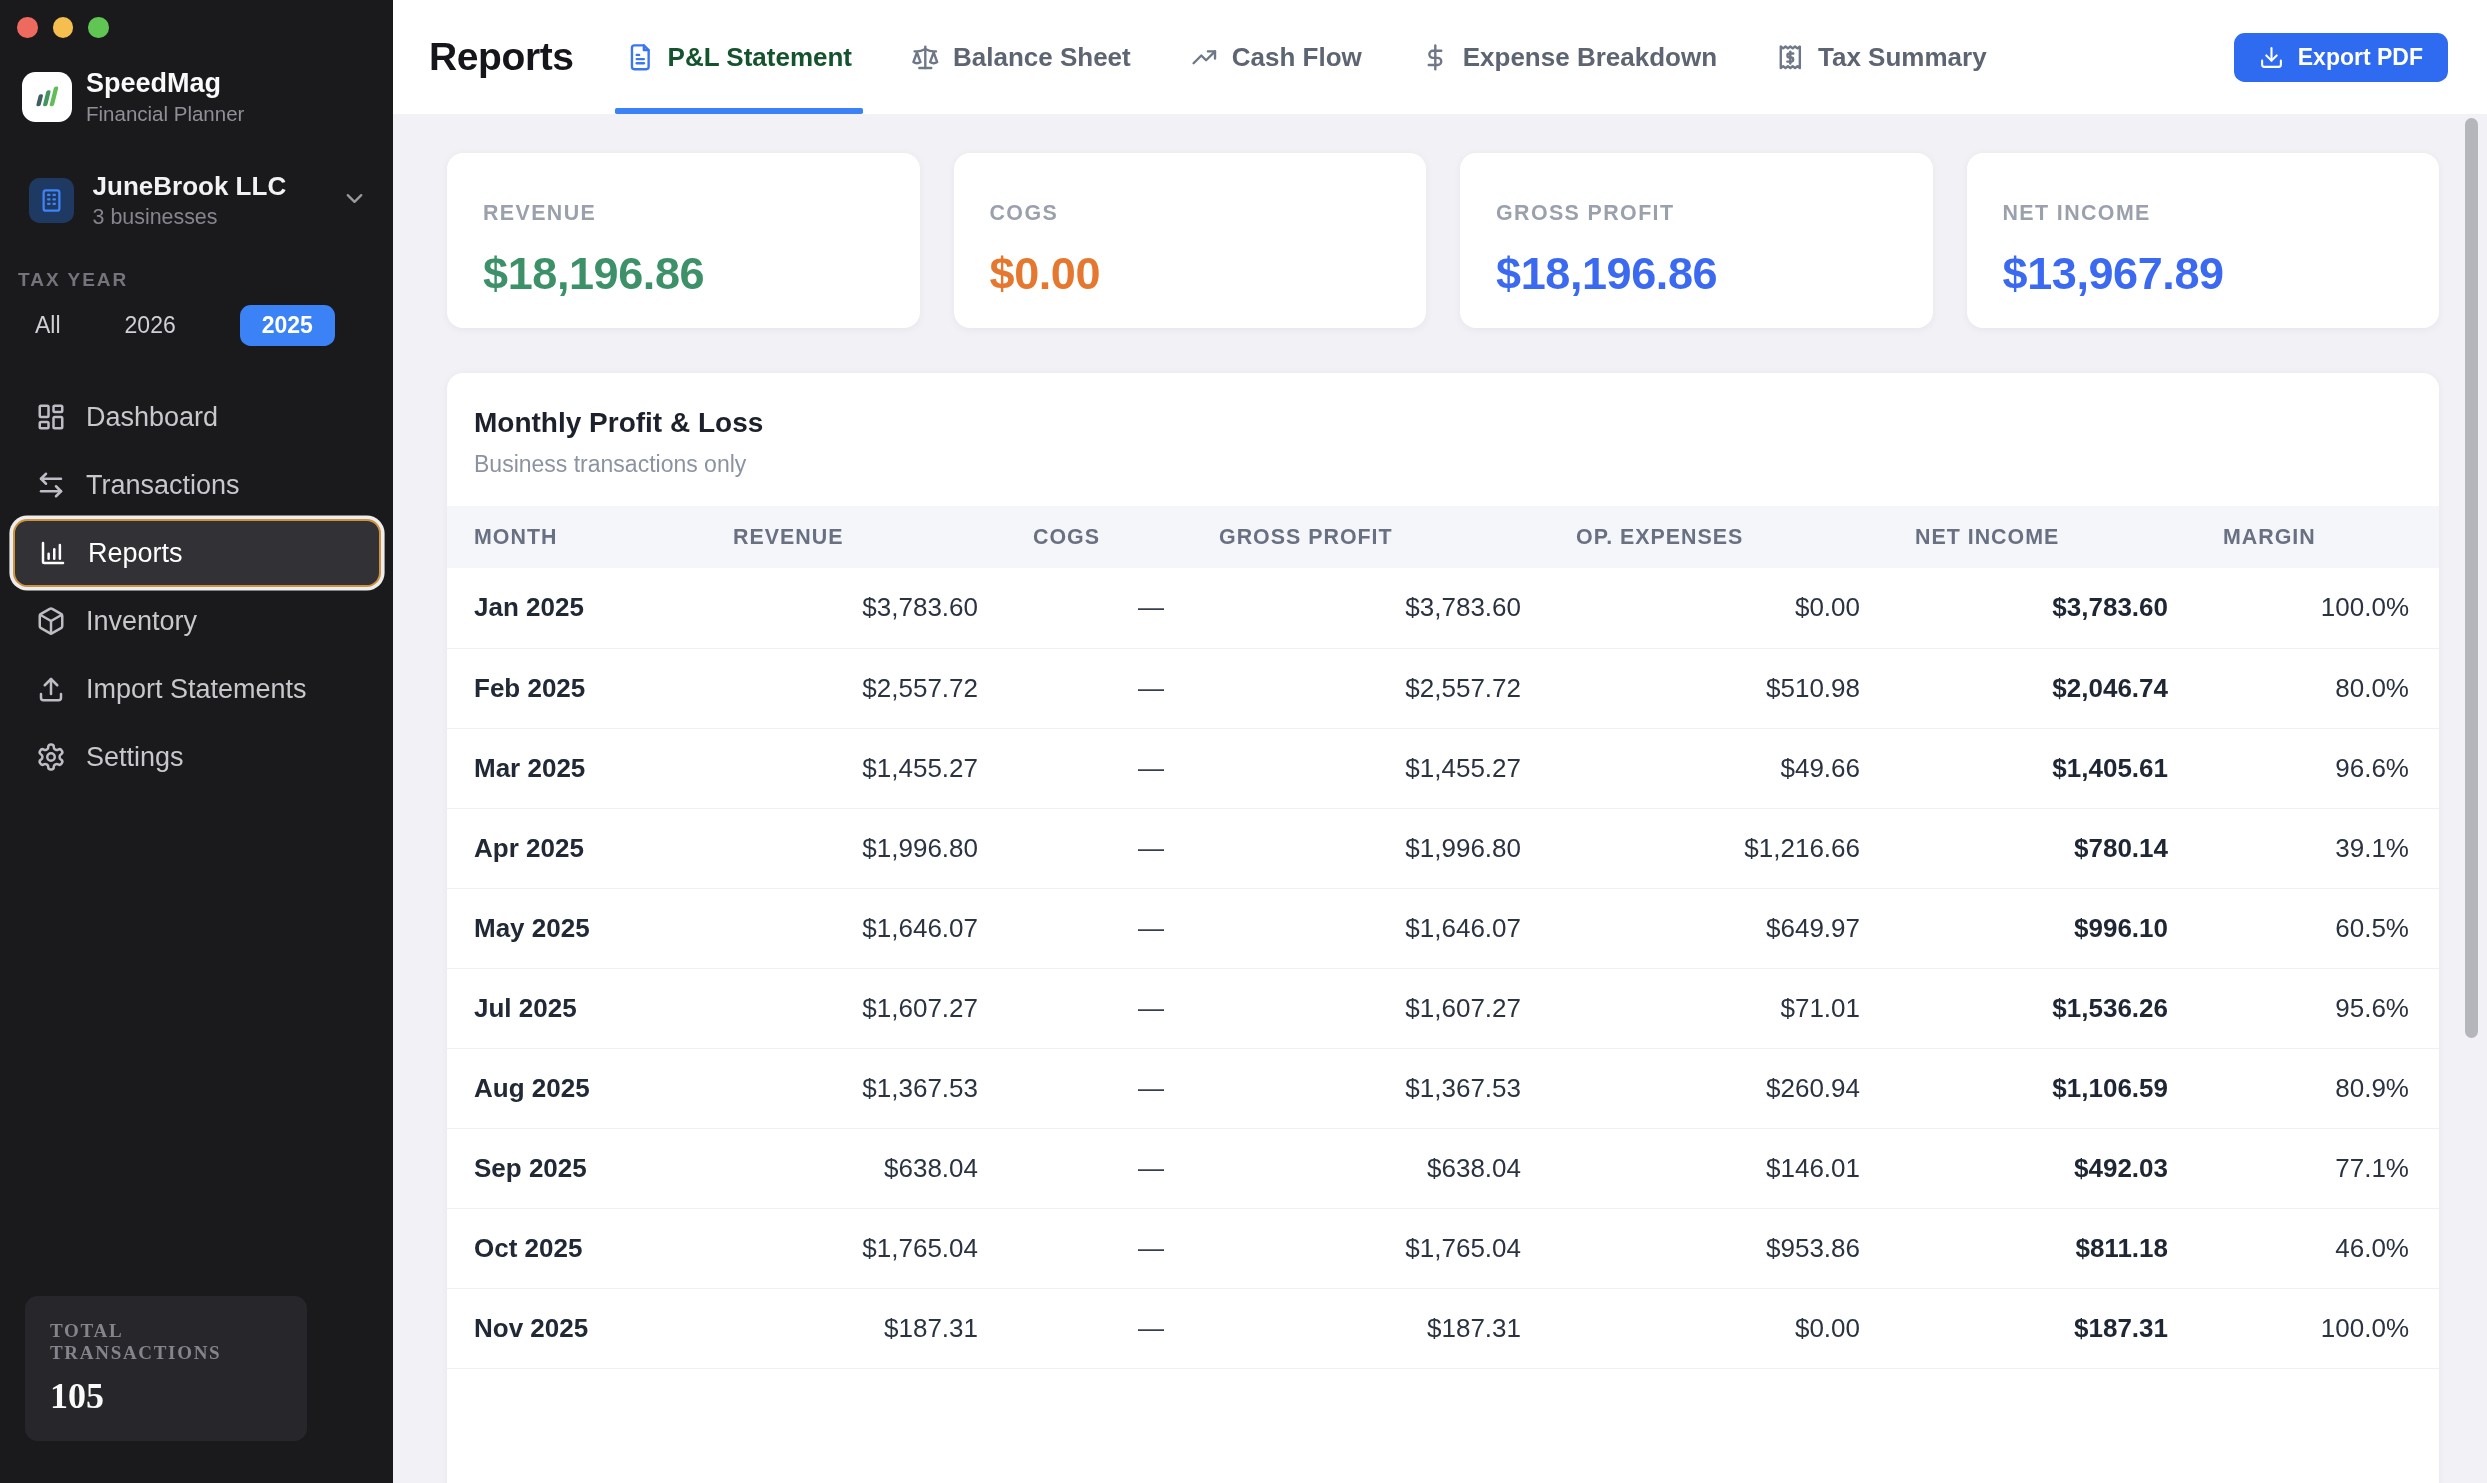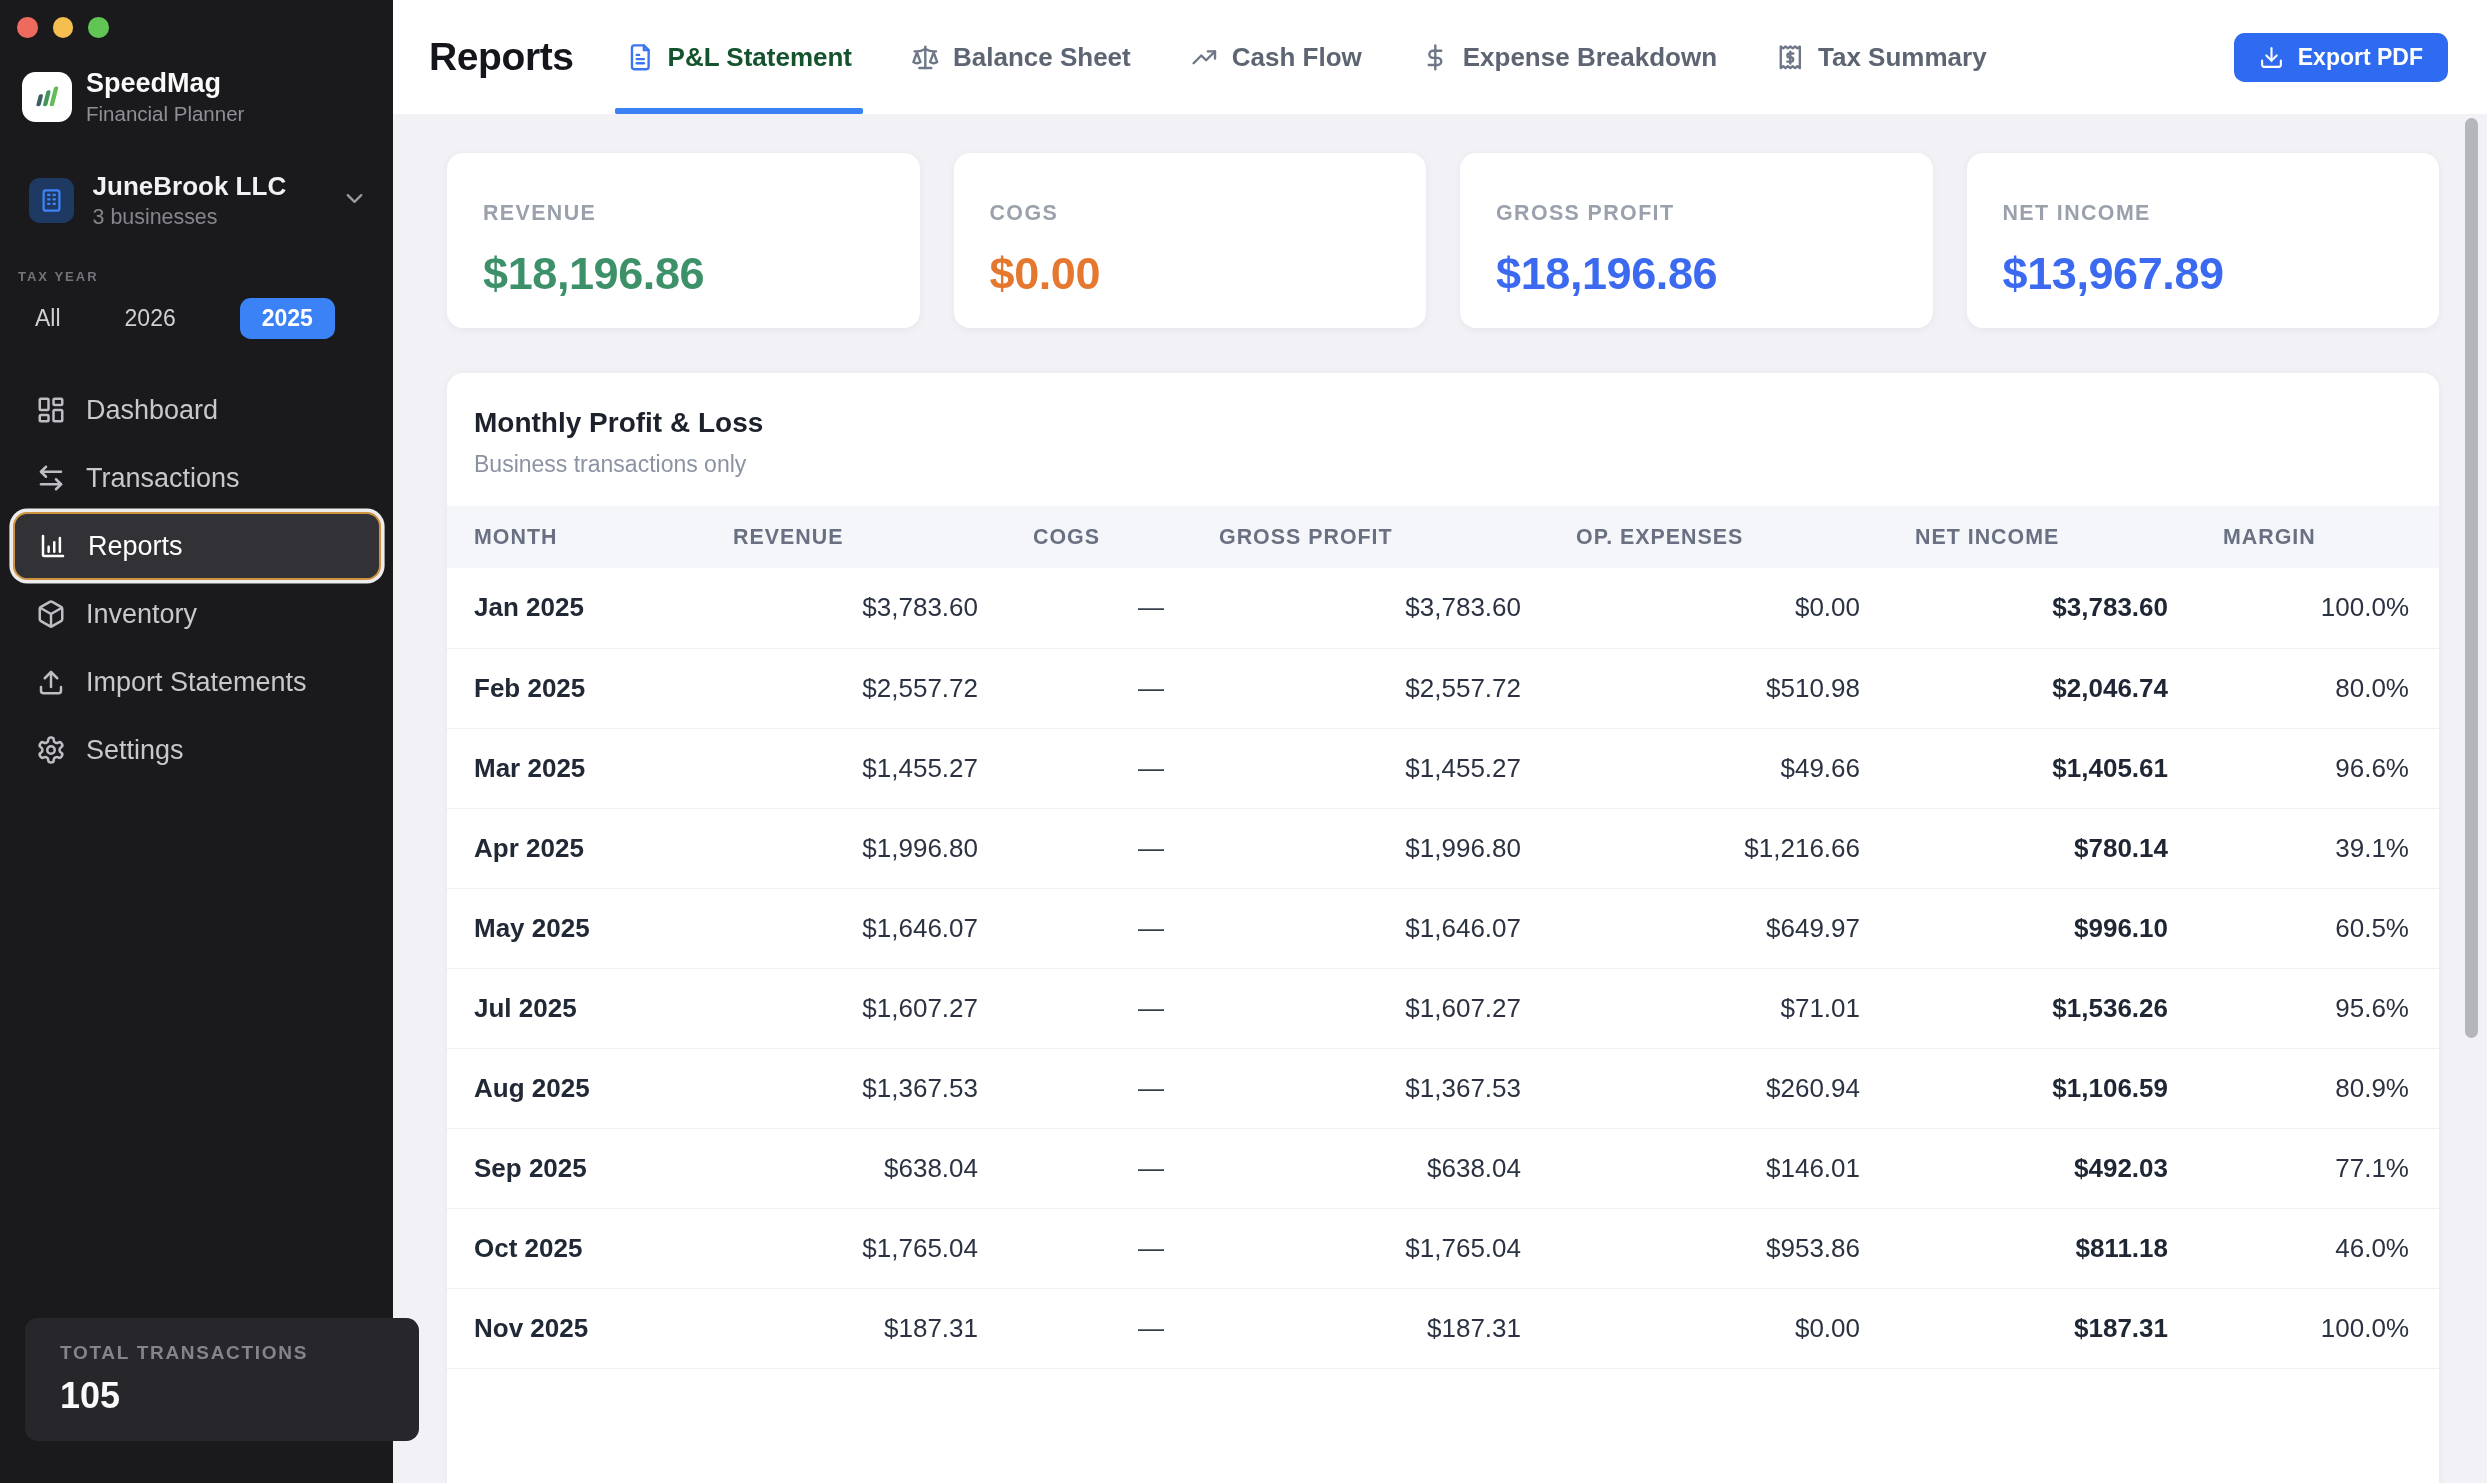--- a/index.html
+++ b/index.html
@@ -18,36 +18,36 @@
   .app-name { font-size:27px; font-weight:700; color:#fafafa; }
   .app-tagline { font-size:20.5px; color:#8f8f96; margin-top:3.6px; }
   .business { display:flex; align-items:center; gap:19px; margin:45px 25px 0 28.6px; cursor:pointer; }
   .biz-icon { width:45px; height:45px; border-radius:10.7px; background:#1e3a63; flex-shrink:0;
               display:flex; align-items:center; justify-content:center; color:#3f83f8; }
   .biz-icon svg { width:27px; height:27px; }
   .biz-name { font-size:26px; font-weight:700; color:#f2f2f4; }
   .biz-sub { font-size:21.4px; color:#85858d; margin-top:2.7px; }
   .biz-chevron { margin-left:auto; color:#9a9aa1; }
   .biz-chevron svg { width:27px; height:27px; }
-  .taxyear-label { margin:39px 0 0 18px; font-size:13px; letter-spacing:2px;
+  .taxyear-label { margin:39px 0 0 18px; font-size:19px; letter-spacing:2px;
                    color:#74747b; font-weight:600; }
   .chips { display:flex; align-items:center; gap:64px; margin:14.3px 0 0 35px; }
   .chip { font-size:23px; color:#cfcfd4; cursor:pointer; }
   .chip.selected { background:#3b82f6; color:#fff; border-radius:10.7px;
                    padding:7.1px 22px; font-weight:600; }
   .nav { margin-top:37px; padding:0 12.5px; }
   .nav-item { display:flex; align-items:center; gap:20.5px; height:68px; padding-left:23px;
               font-size:27px; color:#c7c7cc; cursor:pointer; border-radius:14.3px; }
   .nav-item .nav-ic { width:30px; height:30px; color:#bdbdc4; display:flex; }
   .nav-item .nav-ic svg { width:30px; height:30px; }
   .nav-item.active { background:#323236; border:2.7px solid #cf9340; color:#ffffff;
                      box-shadow:0 0 0 3.6px rgba(255,255,255,0.92); }
   .nav-item.active .nav-ic { color:#ffffff; }
-  .footer-card { position:absolute; left:25px; bottom:43px; width:394px;
-                 background:#27272b; border-radius:12.5px; padding:24px 35px; }
+  .footer-card { position:absolute; left:25px; bottom:43px; width:282px;
+                 background:#27272b; border-radius:12.5px; padding:24px 25px;font-family:Liberation Serif, serif; }
   .footer-label { font-size:19px; letter-spacing:1.7px; color:#84848c; font-weight:600; }
   .footer-value { font-size:36px; font-weight:700; margin-top:10.7px; color:#fafafa; }
 
   
   .main { flex:1; display:flex; flex-direction:column; background:#f1f1f6; overflow:hidden; }
   .header { height:114px; background:#fff; display:flex; align-items:center; flex-shrink:0; }
   .page-title { font-size:39px; font-weight:800; color:#14161c; margin-left:36px;
                 letter-spacing:-0.4px; }
   .tabs { display:flex; height:100%; margin-left:52px; gap:59px; }
   .tab { display:flex; align-items:center; gap:13.4px; font-size:26px; font-weight:600;

